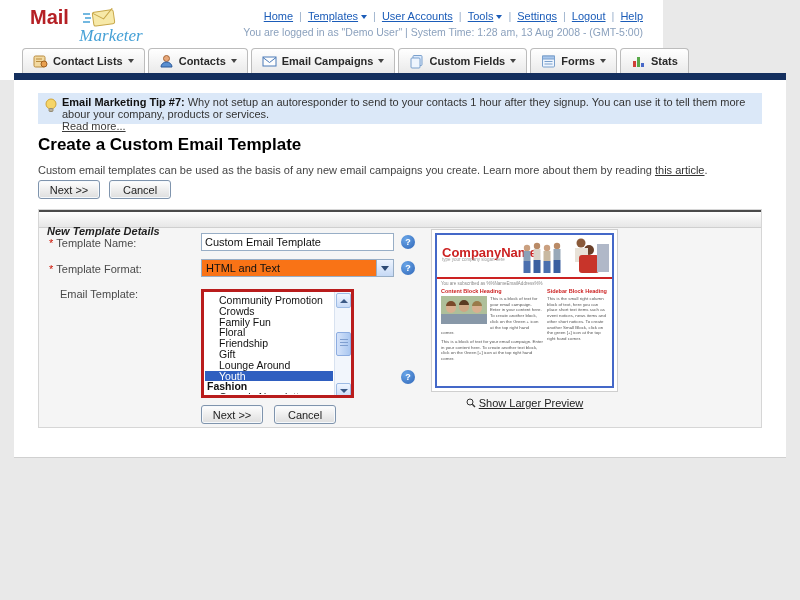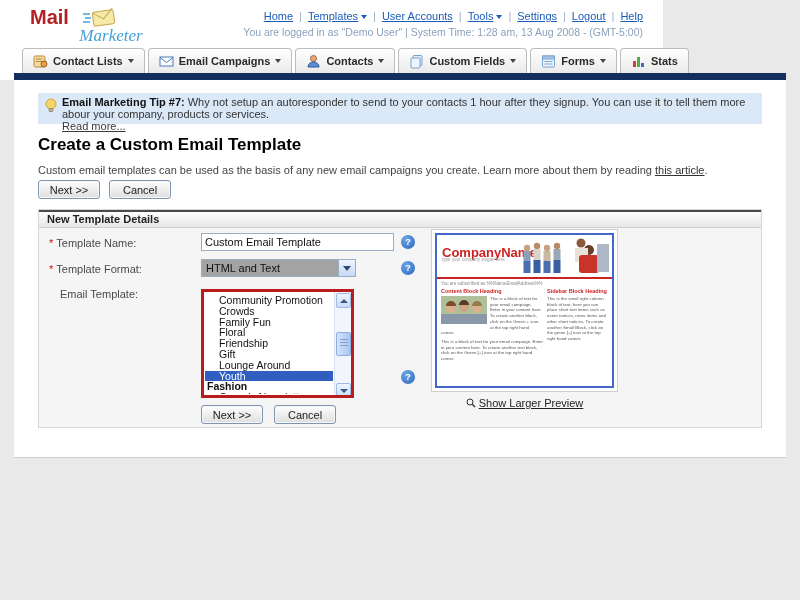--- a/index.html
+++ b/index.html
@@ -45,26 +45,26 @@
          background:linear-gradient(#fefefe,#dedede); border:1px solid #7f94ad; border-radius:3px;
          box-shadow:inset 0 0 0 1px #f6f9fc; font-size:11px; color:#222; cursor:pointer; padding:0 10px;
          font-family:"Liberation Sans", sans-serif; }
   .btnrow-top { position:absolute; left:24px; top:100px; }
   .btnrow-top .btn { margin-right:6px; }
 
   
   .panel { position:absolute; left:24px; top:129px; width:724px; height:219px; background:#f5f5f5; border:1px solid #d6d6d6; }
   .panel-header { position:absolute; left:0; top:0; width:722px; height:18px; background:linear-gradient(#fdfdfd,#e7e7e7);
                   border-top:2px solid #4a4a4a; border-bottom:1px solid #cfcfcf; font-weight:bold; color:#222;
-                  padding:1px 0 0 8px; }
+                  padding:13px 0 0 8px;font-style:italic; }
   .flabel { position:absolute; color:#4a4a4a; }
   .req { color:#cc1100; margin-right:3px; }
   .txt-input { position:absolute; left:162px; width:193px; height:18px; border:1px solid #98aec6; background:#fff;
                font-family:"Liberation Sans", sans-serif; font-size:11px; color:#111; padding:1px 3px; }
-  .xselect { position:absolute; left:162px; width:155px; height:18px; border:1px solid #98aec6; background:#a3a3a3;
+  .xselect { position:absolute; left:162px; width:193px; height:18px; border:1px solid #98aec6; background:#f97316;
              cursor:pointer; }
   .xselect .val { position:absolute; left:4px; top:2px; color:#111; }
   .xsel-btn { position:absolute; right:0; top:0; width:17px; height:16px; background:linear-gradient(#eef4fe,#c6d9f5);
               border-left:1px solid #98aec6; }
   .xsel-btn:after { content:""; position:absolute; left:4px; top:6px; width:0; height:0;
                     border-left:4px solid transparent; border-right:4px solid transparent; border-top:5px solid #2d4a75; }
 
   
   .listbox { position:absolute; left:162px; top:79px; width:153px; height:109px; border:3px solid #b91c1c; background:#fff; overflow:hidden; }
   .lb-items { position:absolute; left:1px; top:1px; right:18px; bottom:1px; overflow:hidden; padding-top:2px; }
@@ -139,35 +139,35 @@
             <line x1="3" y1="7.5" x2="9" y2="7.5" stroke="#b98b3e"></line>
             <circle cx="11" cy="10" r="3" fill="#e8a050" stroke="#a06020"></circle>
           </svg>
         </span>
         <span>Contact Lists</span>
         <span class="tab-caret"></span>
       </div>
       <div class="tab">
         <span class="tab-icon">
           <svg width="15" height="15" viewBox="0 0 15 15">
+            <circle cx="7.5" cy="4.5" r="3" fill="#e8a87a" stroke="#a5663a"></circle>
+            <path d="M2 13 a5.5 5 0 0 1 11 0 z" fill="#5a8fd0" stroke="#2d5a9a"></path>
+          </svg>
+        </span>
+        <span>Contacts</span>
+        <span class="tab-caret"></span>
+      </div>
+      <div class="tab">
+        <span class="tab-icon">
+          <svg width="15" height="15" viewBox="0 0 15 15">
             <rect x="1" y="3" width="13" height="9" fill="#fdfdfd" stroke="#4a7ab8"></rect>
             <path d="M1 3.5 L7.5 8.5 L14 3.5" fill="none" stroke="#4a7ab8"></path>
           </svg>
         </span>
         <span>Email Campaigns</span>
-        <span class="tab-caret"></span>
-      </div>
-      <div class="tab">
-        <span class="tab-icon">
-          <svg width="15" height="15" viewBox="0 0 15 15">
-            <circle cx="7.5" cy="4.5" r="3" fill="#e8a87a" stroke="#a5663a"></circle>
-            <path d="M2 13 a5.5 5 0 0 1 11 0 z" fill="#5a8fd0" stroke="#2d5a9a"></path>
-          </svg>
-        </span>
-        <span>Contacts</span>
         <span class="tab-caret"></span>
       </div>
       <div class="tab">
         <span class="tab-icon">
           <svg width="15" height="15" viewBox="0 0 15 15">
             <rect x="4" y="1.5" width="9" height="10" rx="1" fill="#dceafc" stroke="#7aa0cc"></rect>
             <rect x="2" y="4" width="9" height="10" rx="1" fill="#eef5fe" stroke="#7aa0cc"></rect>
           </svg>
         </span>
         <span>Custom Fields</span>

